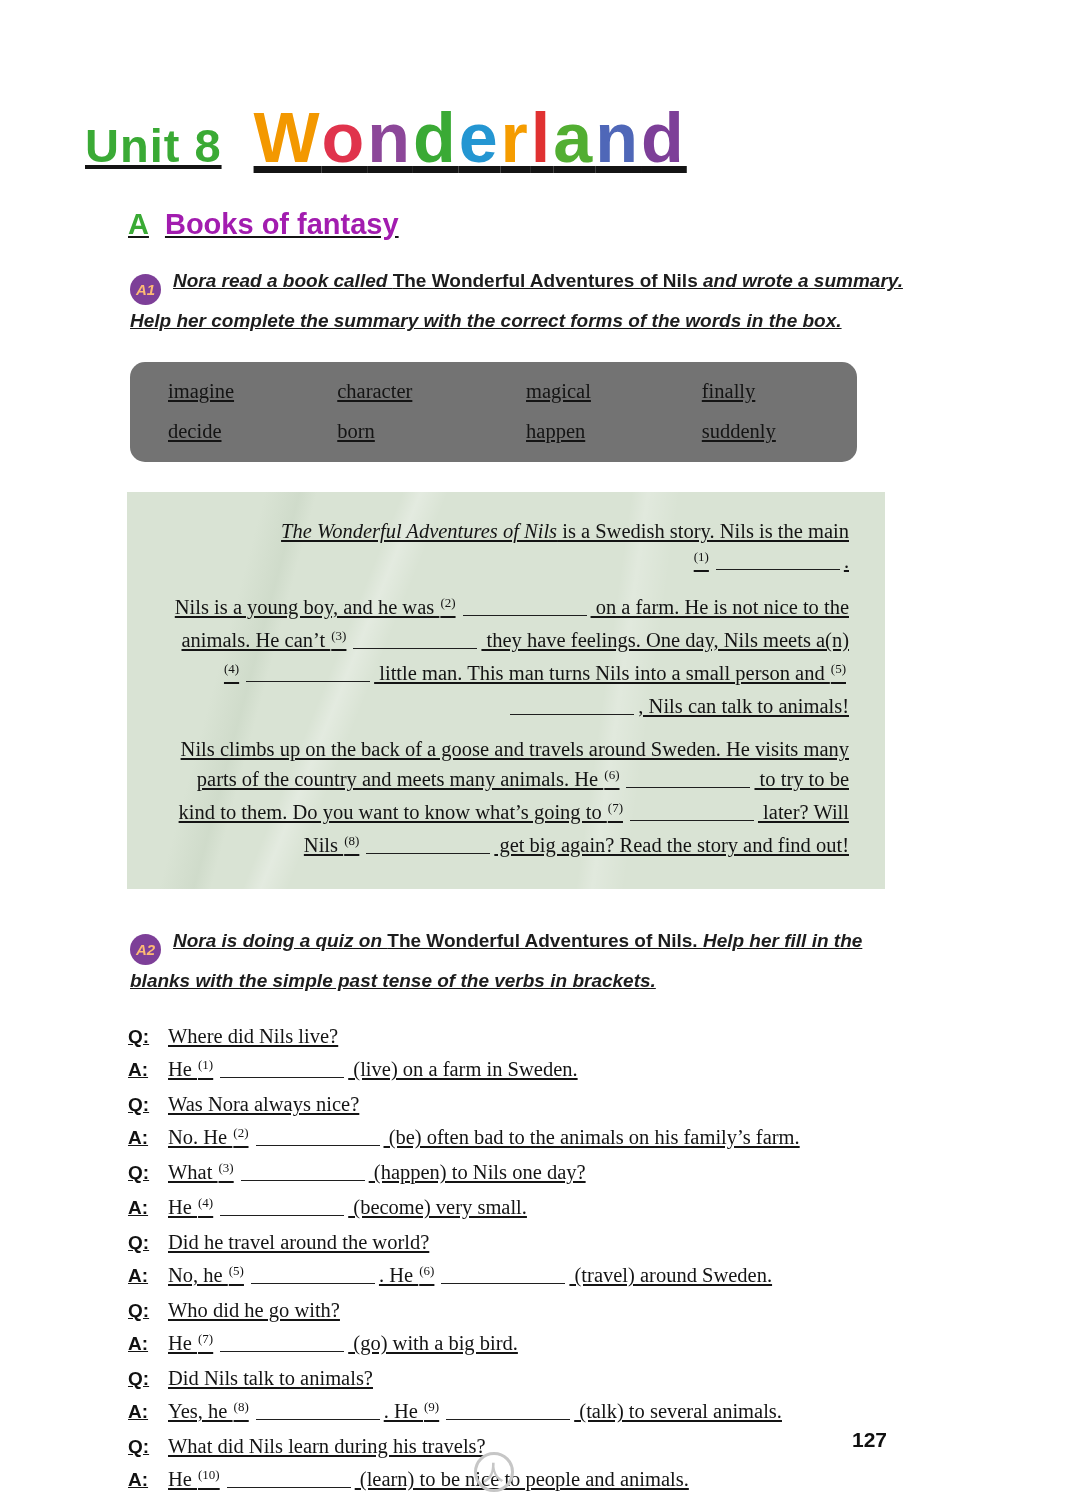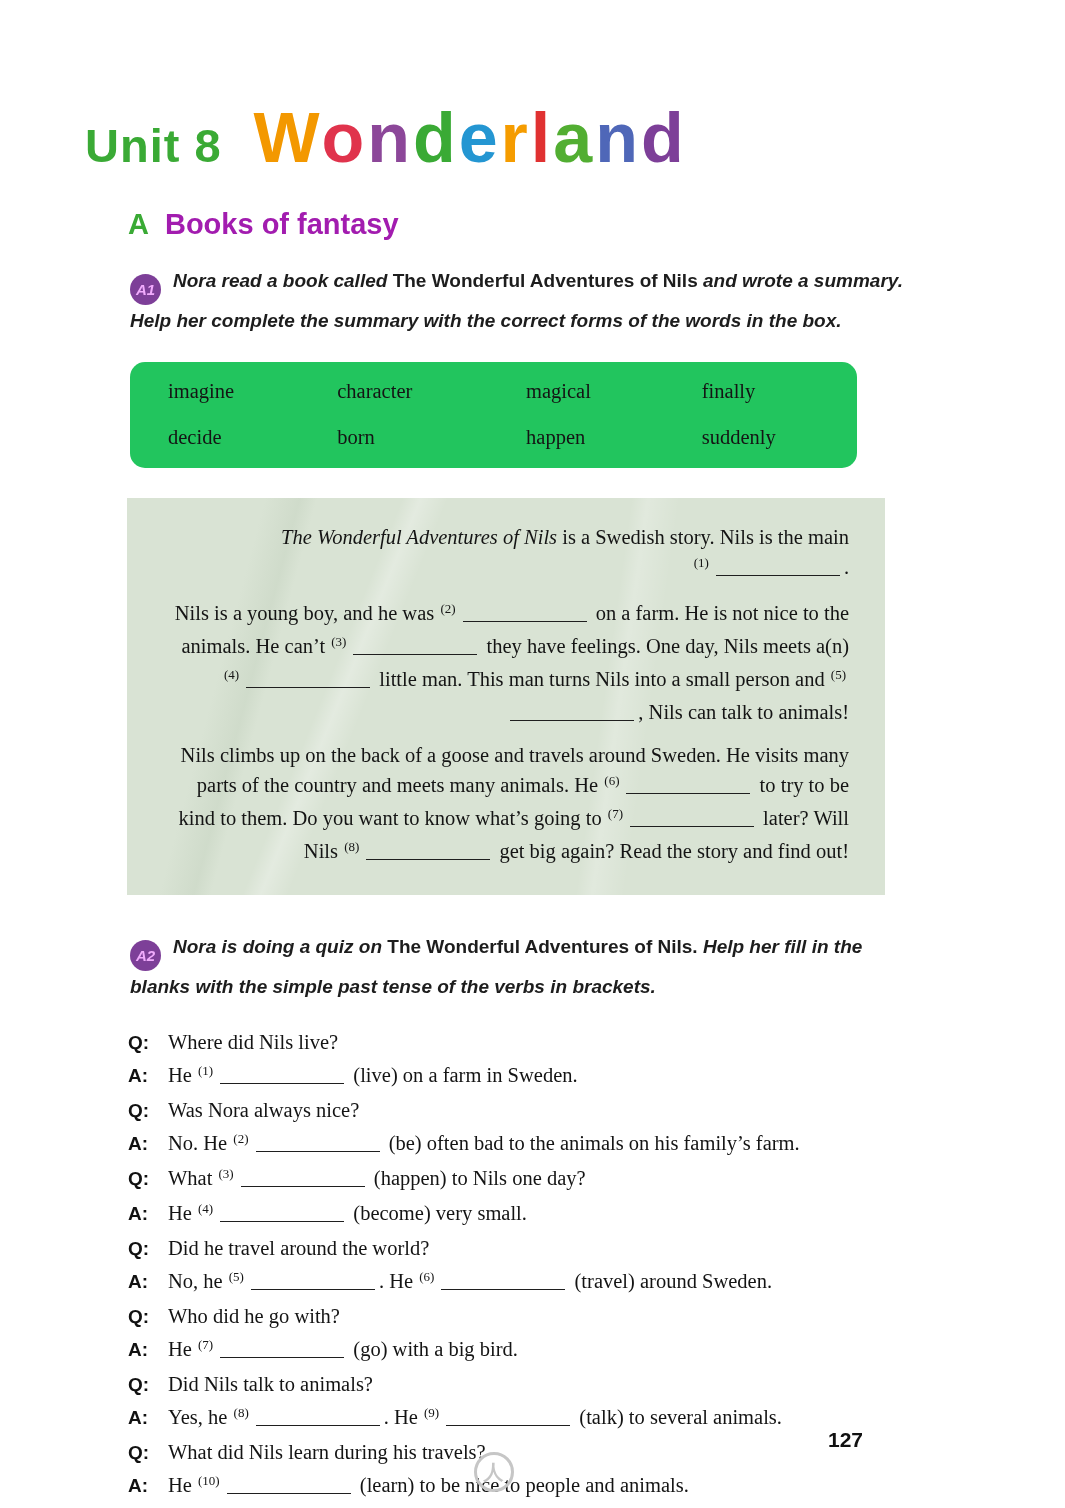--- a/index.html
+++ b/index.html
@@ -1,36 +1,36 @@
 <!DOCTYPE html>
 <html><head>
 <meta charset="utf-8">
 <style>
   html,body{margin:0;padding:0;background:#ffffff;}
   .page{width:987px;height:1508px;position:relative;background:#fff;overflow:hidden;
-        font-family:"Liberation Serif",serif;color:#141414;}
+        font-family:"Liberation Serif",serif;color:#141414;text-decoration:underline;}
   
   .unit-row{padding-top:98px;margin-left:85px;display:flex;align-items:baseline;gap:32px;}
   .unit-label{font-family:"Liberation Sans",sans-serif;font-weight:bold;font-size:47px;
               color:#3aaa35;letter-spacing:1px;}
   .unit-title{font-family:"Liberation Sans",sans-serif;font-weight:bold;font-size:70px;letter-spacing:3px;}
   .section-head{margin:30px 0 0 128px;font-family:"Liberation Sans",sans-serif;font-weight:bold;font-size:29px;}
   .section-letter{color:#3aaa35;margin-right:16px;}
   .section-title{color:#a21caf;}
   
   .instr{margin:24px 65px 0 130px;font-family:"Liberation Sans",sans-serif;font-size:19px;
          line-height:31px;color:#1d1d1d;font-weight:bold;font-style:normal;}
   .instr .it{font-style:italic;}
   .badge{display:inline-flex;align-items:center;justify-content:center;width:31px;height:31px;
-         border-radius:50%;background:#7d3f98;color:#f0abfc;font-family:"Liberation Sans",sans-serif;
+         border-radius:50%;background:#7d3f98;color:#fdba74;font-family:"Liberation Sans",sans-serif;
          font-style:italic;font-weight:bold;font-size:15px;margin-right:12px;vertical-align:-8px;}
   
-  .word-box{margin:26px 130px 0 130px;background:#22c55e;border-radius:15px;
+  .word-box{margin:26px 130px 0 130px;background:#737373;border-radius:15px;
             padding:15px 38px 16px;display:grid;grid-template-columns:26% 29% 27% 18%;
-            row-gap:17px;font-size:20.5px;line-height:29px;}
+            row-gap:11px;font-size:20.5px;line-height:29px;}
   .word-cell{white-space:nowrap;}
   
   .summary-box{margin:30px 102px 0 127px;background:#d9e3d4;padding:24px 36px 26px;position:relative;}
   .summary-box::before{content:"";position:absolute;inset:0;pointer-events:none;background:
       linear-gradient(112deg, transparent 30%, rgba(255,255,255,0.28) 32%, transparent 35%),
       linear-gradient(98deg, transparent 62%, rgba(255,255,255,0.22) 64%, transparent 68%),
       linear-gradient(285deg, transparent 78%, rgba(190,205,185,0.35) 80%, transparent 84%);}
   .sum-p{position:relative;margin:0 0 13px;font-size:20.5px;line-height:30px;text-align:right;}
   .sum-p:last-child{margin-bottom:0;}
   .sum-p .it{font-style:italic;}
@@ -38,21 +38,21 @@
   .supnum{font-size:13px;position:relative;top:-7px;margin:0 3px 0 1px;letter-spacing:0;}
   .blank{display:inline-block;width:124px;height:5px;border-bottom:1.6px solid #1f1f1f;
          margin:0 4px;position:relative;top:2px;}
   
   .qa{margin:24px 60px 0 128px;font-size:20.5px;line-height:33px;}
   .qa-row{display:flex;align-items:baseline;}
   .qa-label{font-family:"Liberation Sans",sans-serif;font-weight:bold;font-size:19px;
             flex:0 0 40px;color:#111;}
   .qa-body{flex:1;}
   
-  .page-number{position:absolute;right:124px;bottom:56px;font-family:"Liberation Sans",sans-serif;
+  .page-number{position:absolute;right:100px;bottom:56px;font-family:"Liberation Sans",sans-serif;
                font-weight:bold;font-size:21px;color:#111;}
   .watermark{position:absolute;left:0;right:0;bottom:16px;display:flex;justify-content:center;
              align-items:center;gap:14px;color:#c6c6c6;}
   .wm-logo{width:34px;height:34px;border-radius:50%;border:3px solid #c6c6c6;display:flex;
            align-items:center;justify-content:center;font-size:20px;font-weight:bold;}
   .wm-text{font-size:30px;letter-spacing:16px;font-weight:bold;}
 </style>
 </head>
 <body>
 

